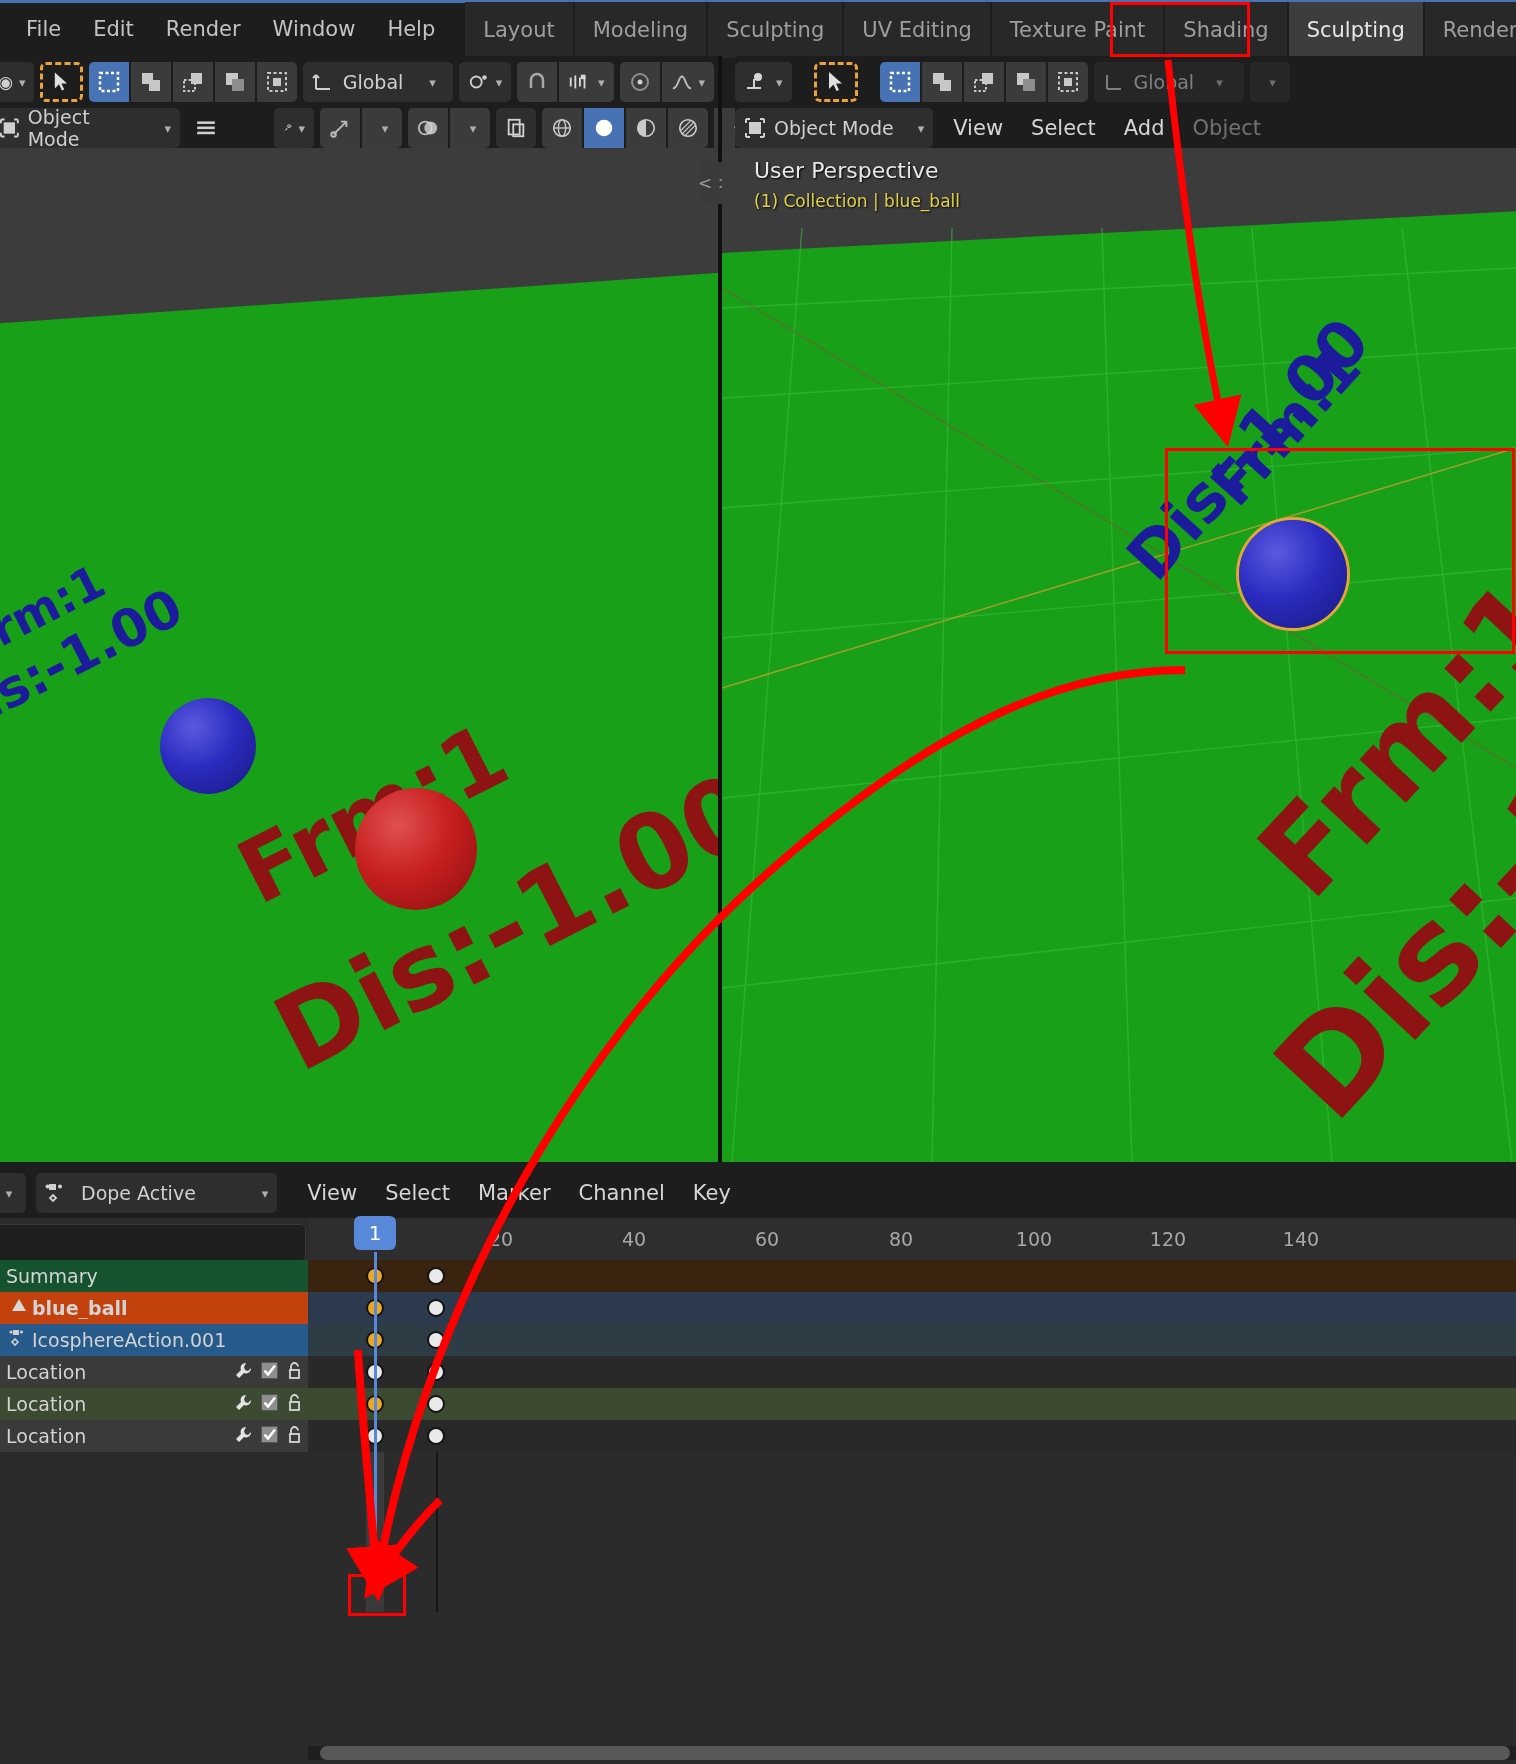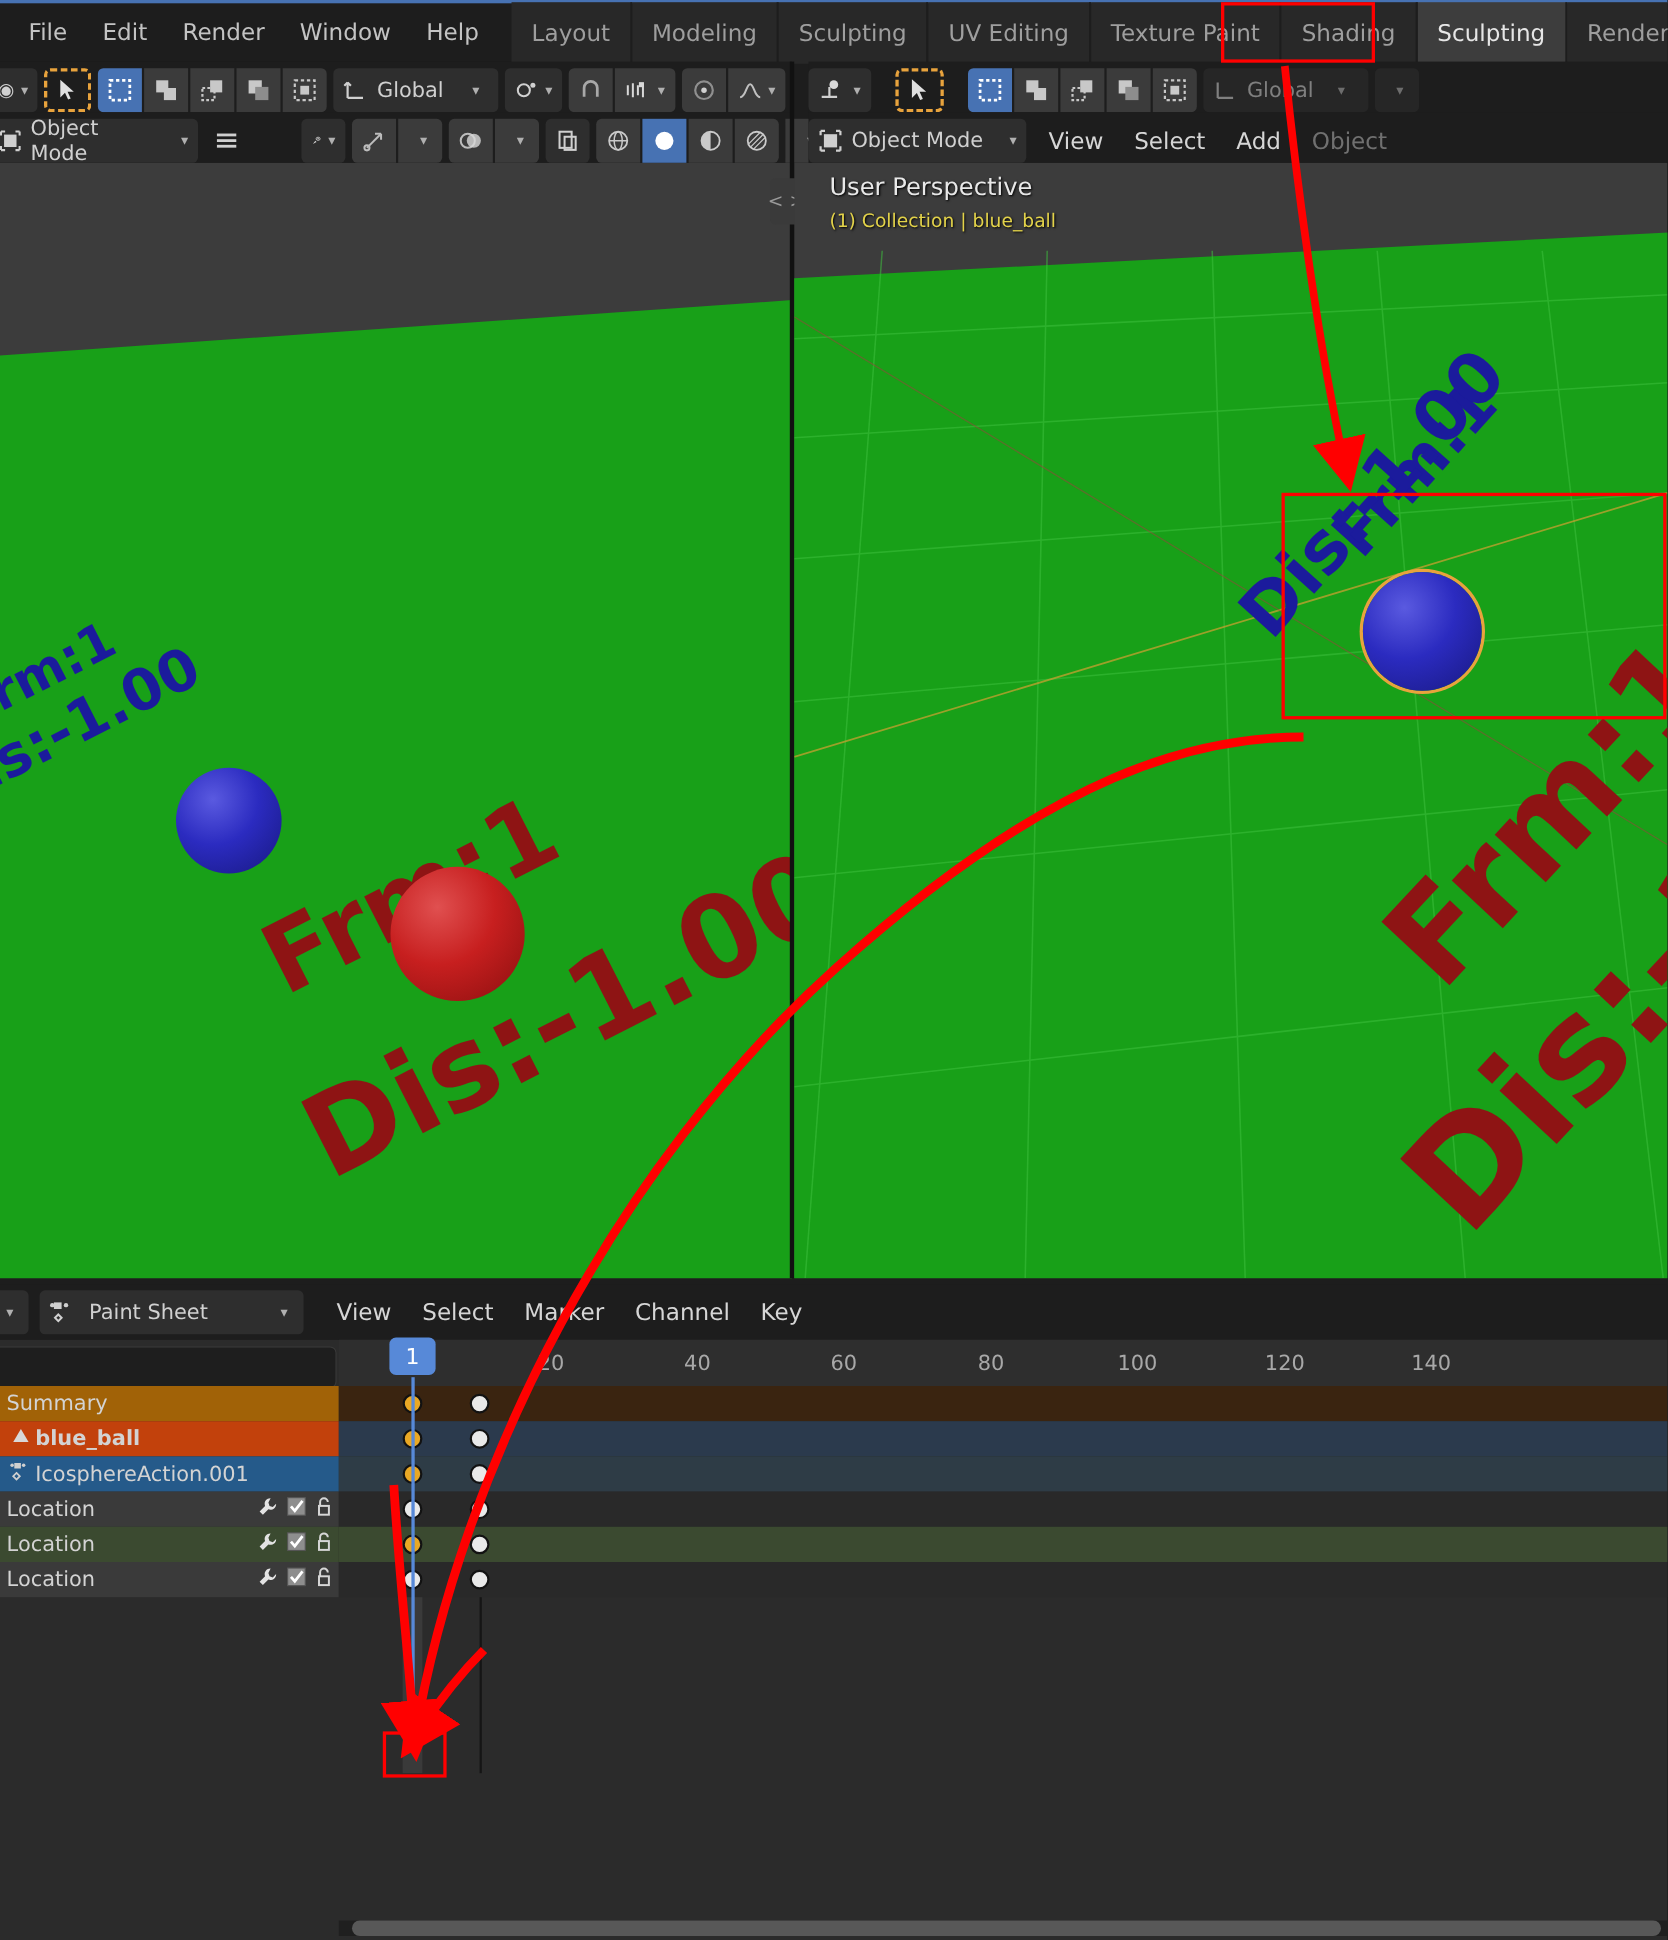--- a/index.html
+++ b/index.html
@@ -96,21 +96,21 @@
     position: absolute; left: -6px; height: 38px; width: 312px;
     background: #1e1e1e; border: 1px solid #3a3a3a; border-radius: 6px;
   }
   .chan-list { position: absolute; left: 0; width: 308px; }
   .chan-row {
     height: 32px; display: flex; align-items: center;
     color: #d3d3d3; font-size: 19px; padding-left: 6px; position: relative;
   }
   .chan-row .lbl { flex: 1; white-space: nowrap; overflow: hidden; }
   .chan-row .ico { width: 26px; text-align: center; color: #cfcfcf; font-size: 17px; }
-  .row-summary { background: #a16207; }
+  .row-summary { background: #14532d; }
   .row-object  { background: #c2410c; font-weight: bold; }
   .row-action  { background: #255a8a; }
   .row-fcurve  { background: #3a3a3a; }
   .row-fcurve.selected { background: #3b4a30; }
 
   .keys-area { position: absolute; }
   .key-row { position: absolute; width: 100%; height: 32px; }
   .key-row.summary { background: #3a2410; }
   .key-row.object  { background: #2b3a4d; }
   .key-row.action  { background: #2e3c46; }
@@ -460,21 +460,21 @@
     <div class="btn" style="margin-left:-14px;">
         <span class="dd-arrow">▾</span>
       </div>
     <div class="btn" style="min-width:240px; justify-content:flex-start; margin-left:4px;">
       <svg width="26" height="26" viewBox="0 0 26 26" style="margin-right:10px;">
           <rect x="4" y="4" width="7" height="6" fill="#d0d0d0"></rect>
           <circle cx="2.5" cy="6.5" r="2" fill="#d0d0d0"></circle>
           <circle cx="15" cy="6.5" r="2" fill="#d0d0d0"></circle>
           <path d="M8 15 L11 18 L8 21 L5 18 Z" fill="none" stroke="#d0d0d0" stroke-width="1.8"></path>
         </svg>
-      <span>Paint Sheet</span>
+      <span>Dope Active</span>
       <span class="dd-arrow" style="margin-left:66px;">▾</span>
     </div>
     <div class="hdr-menu" style="margin-left:10px;">View</div>
     <div class="hdr-menu">Select</div>
     <div class="hdr-menu">Marker</div>
     <div class="hdr-menu">Channel</div>
     <div class="hdr-menu">Key</div>
   </div>
 
   <div class="dope-body" style="top:1218px; height:546px;">

